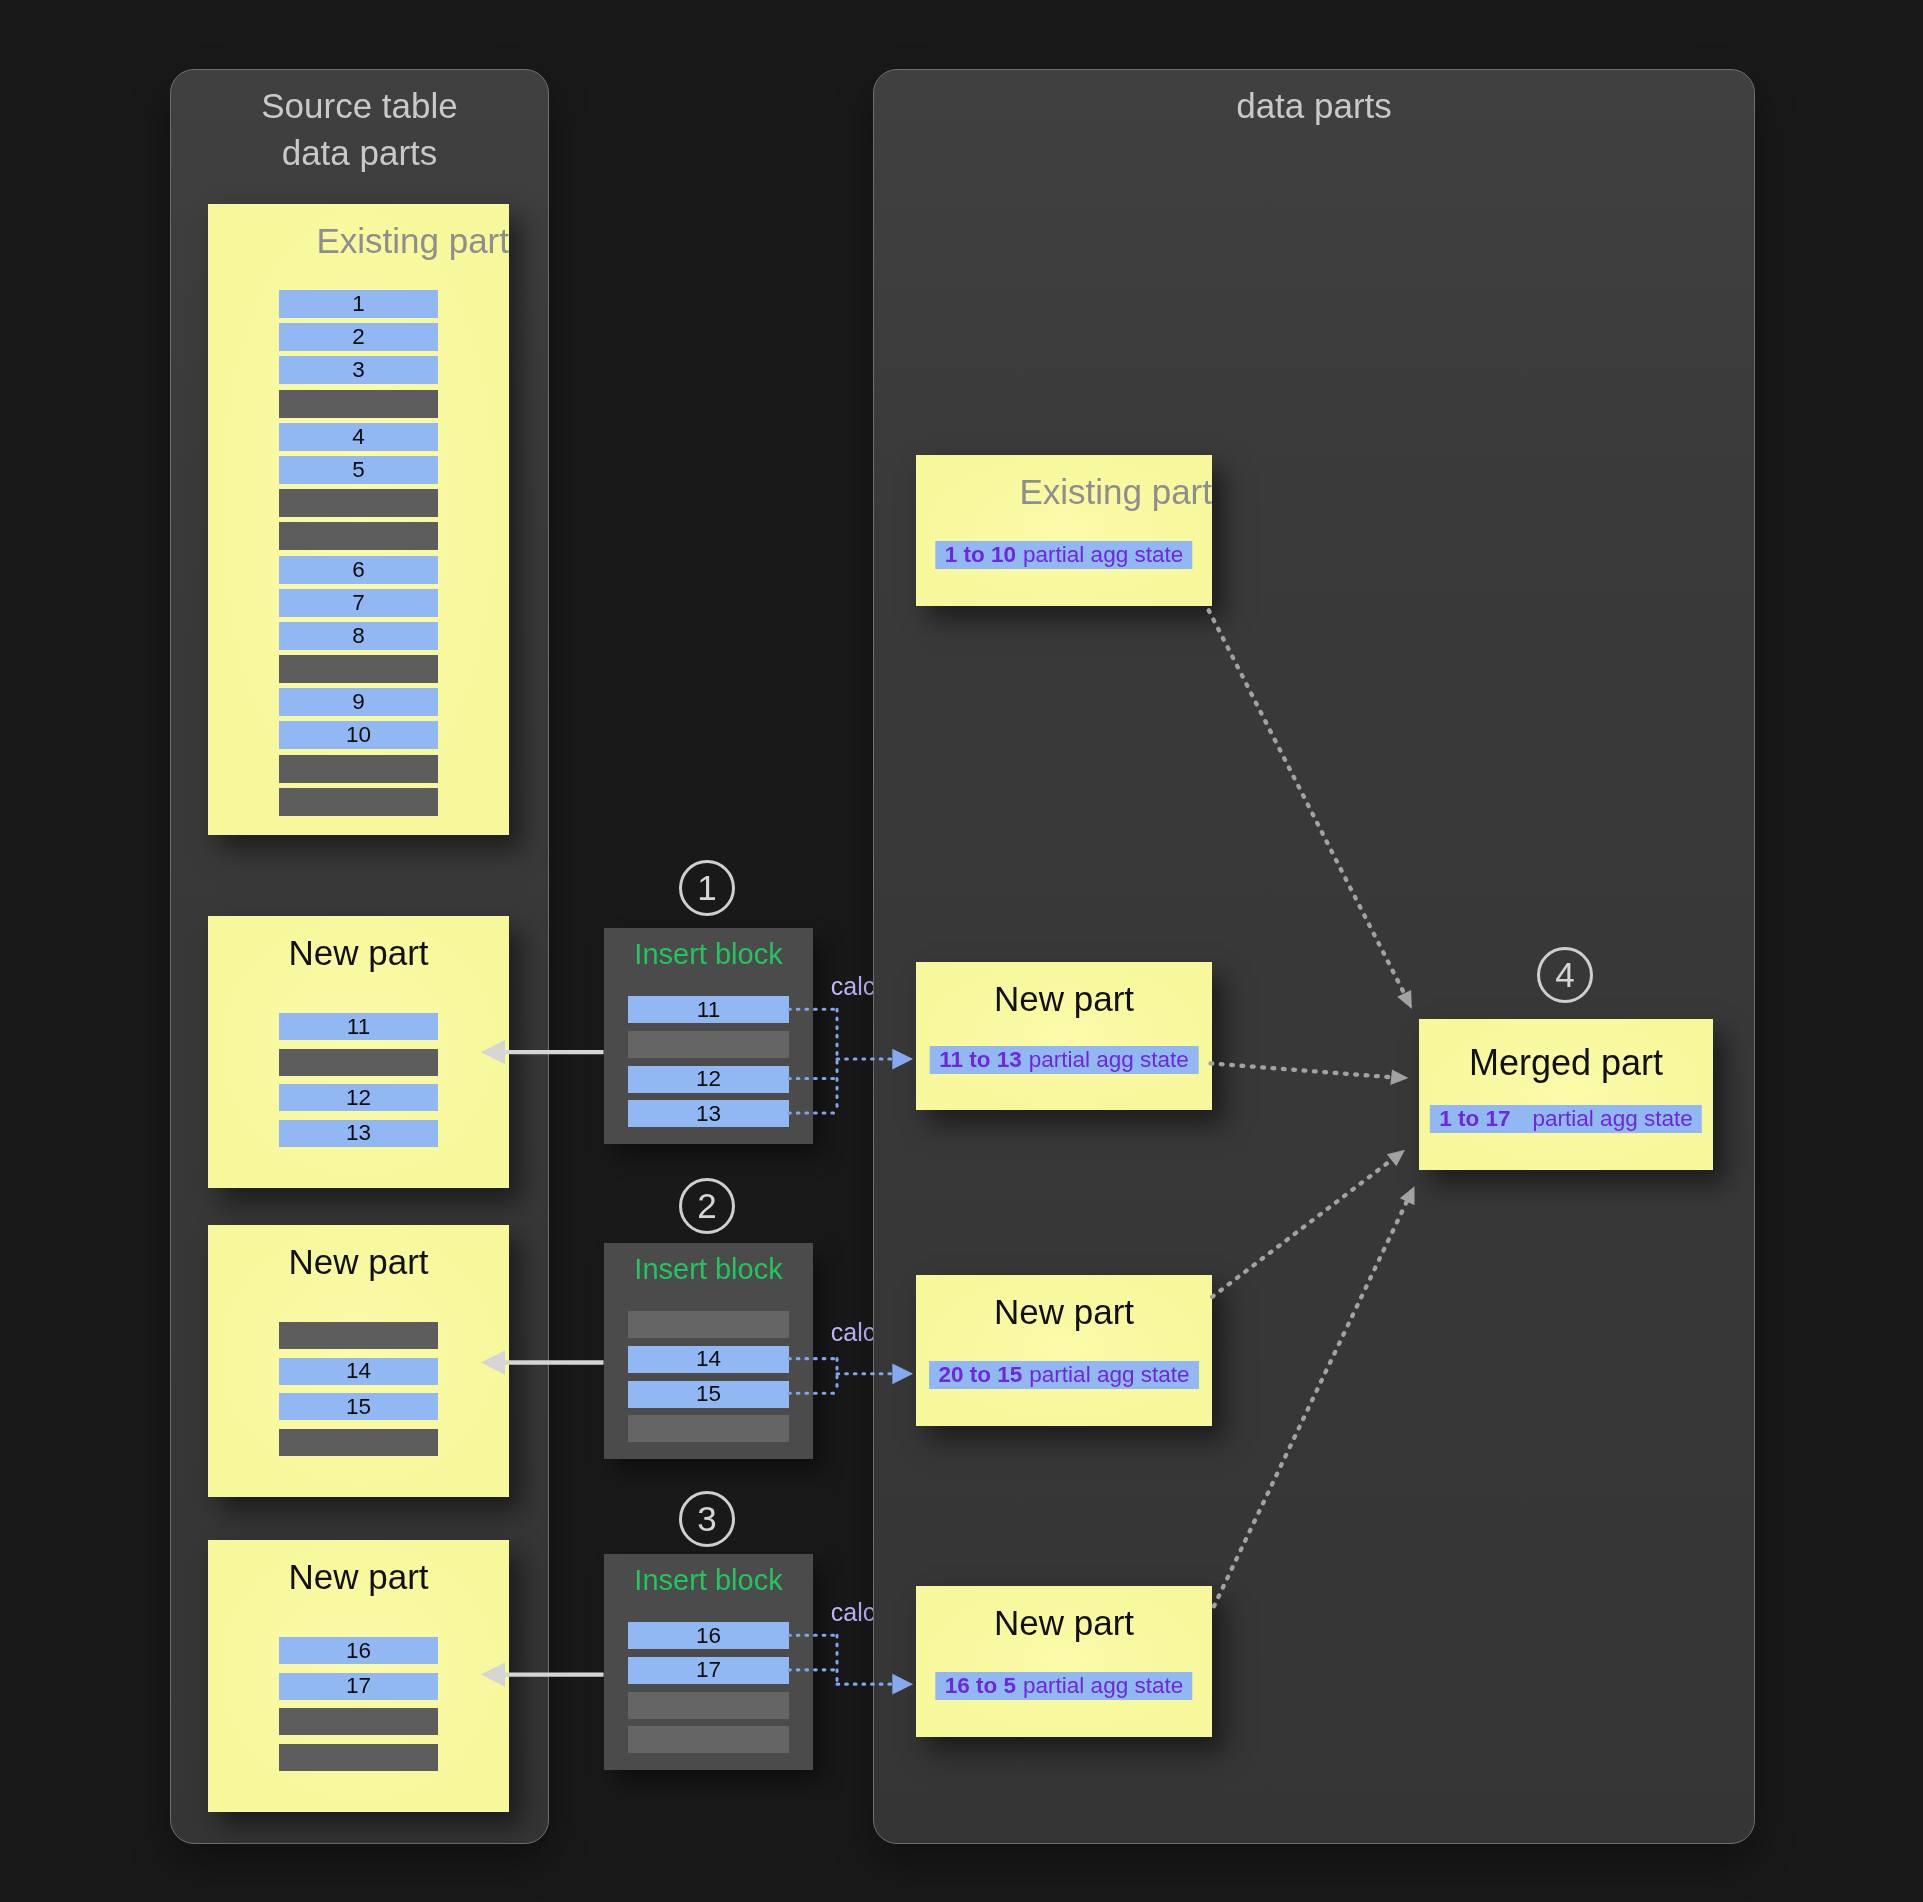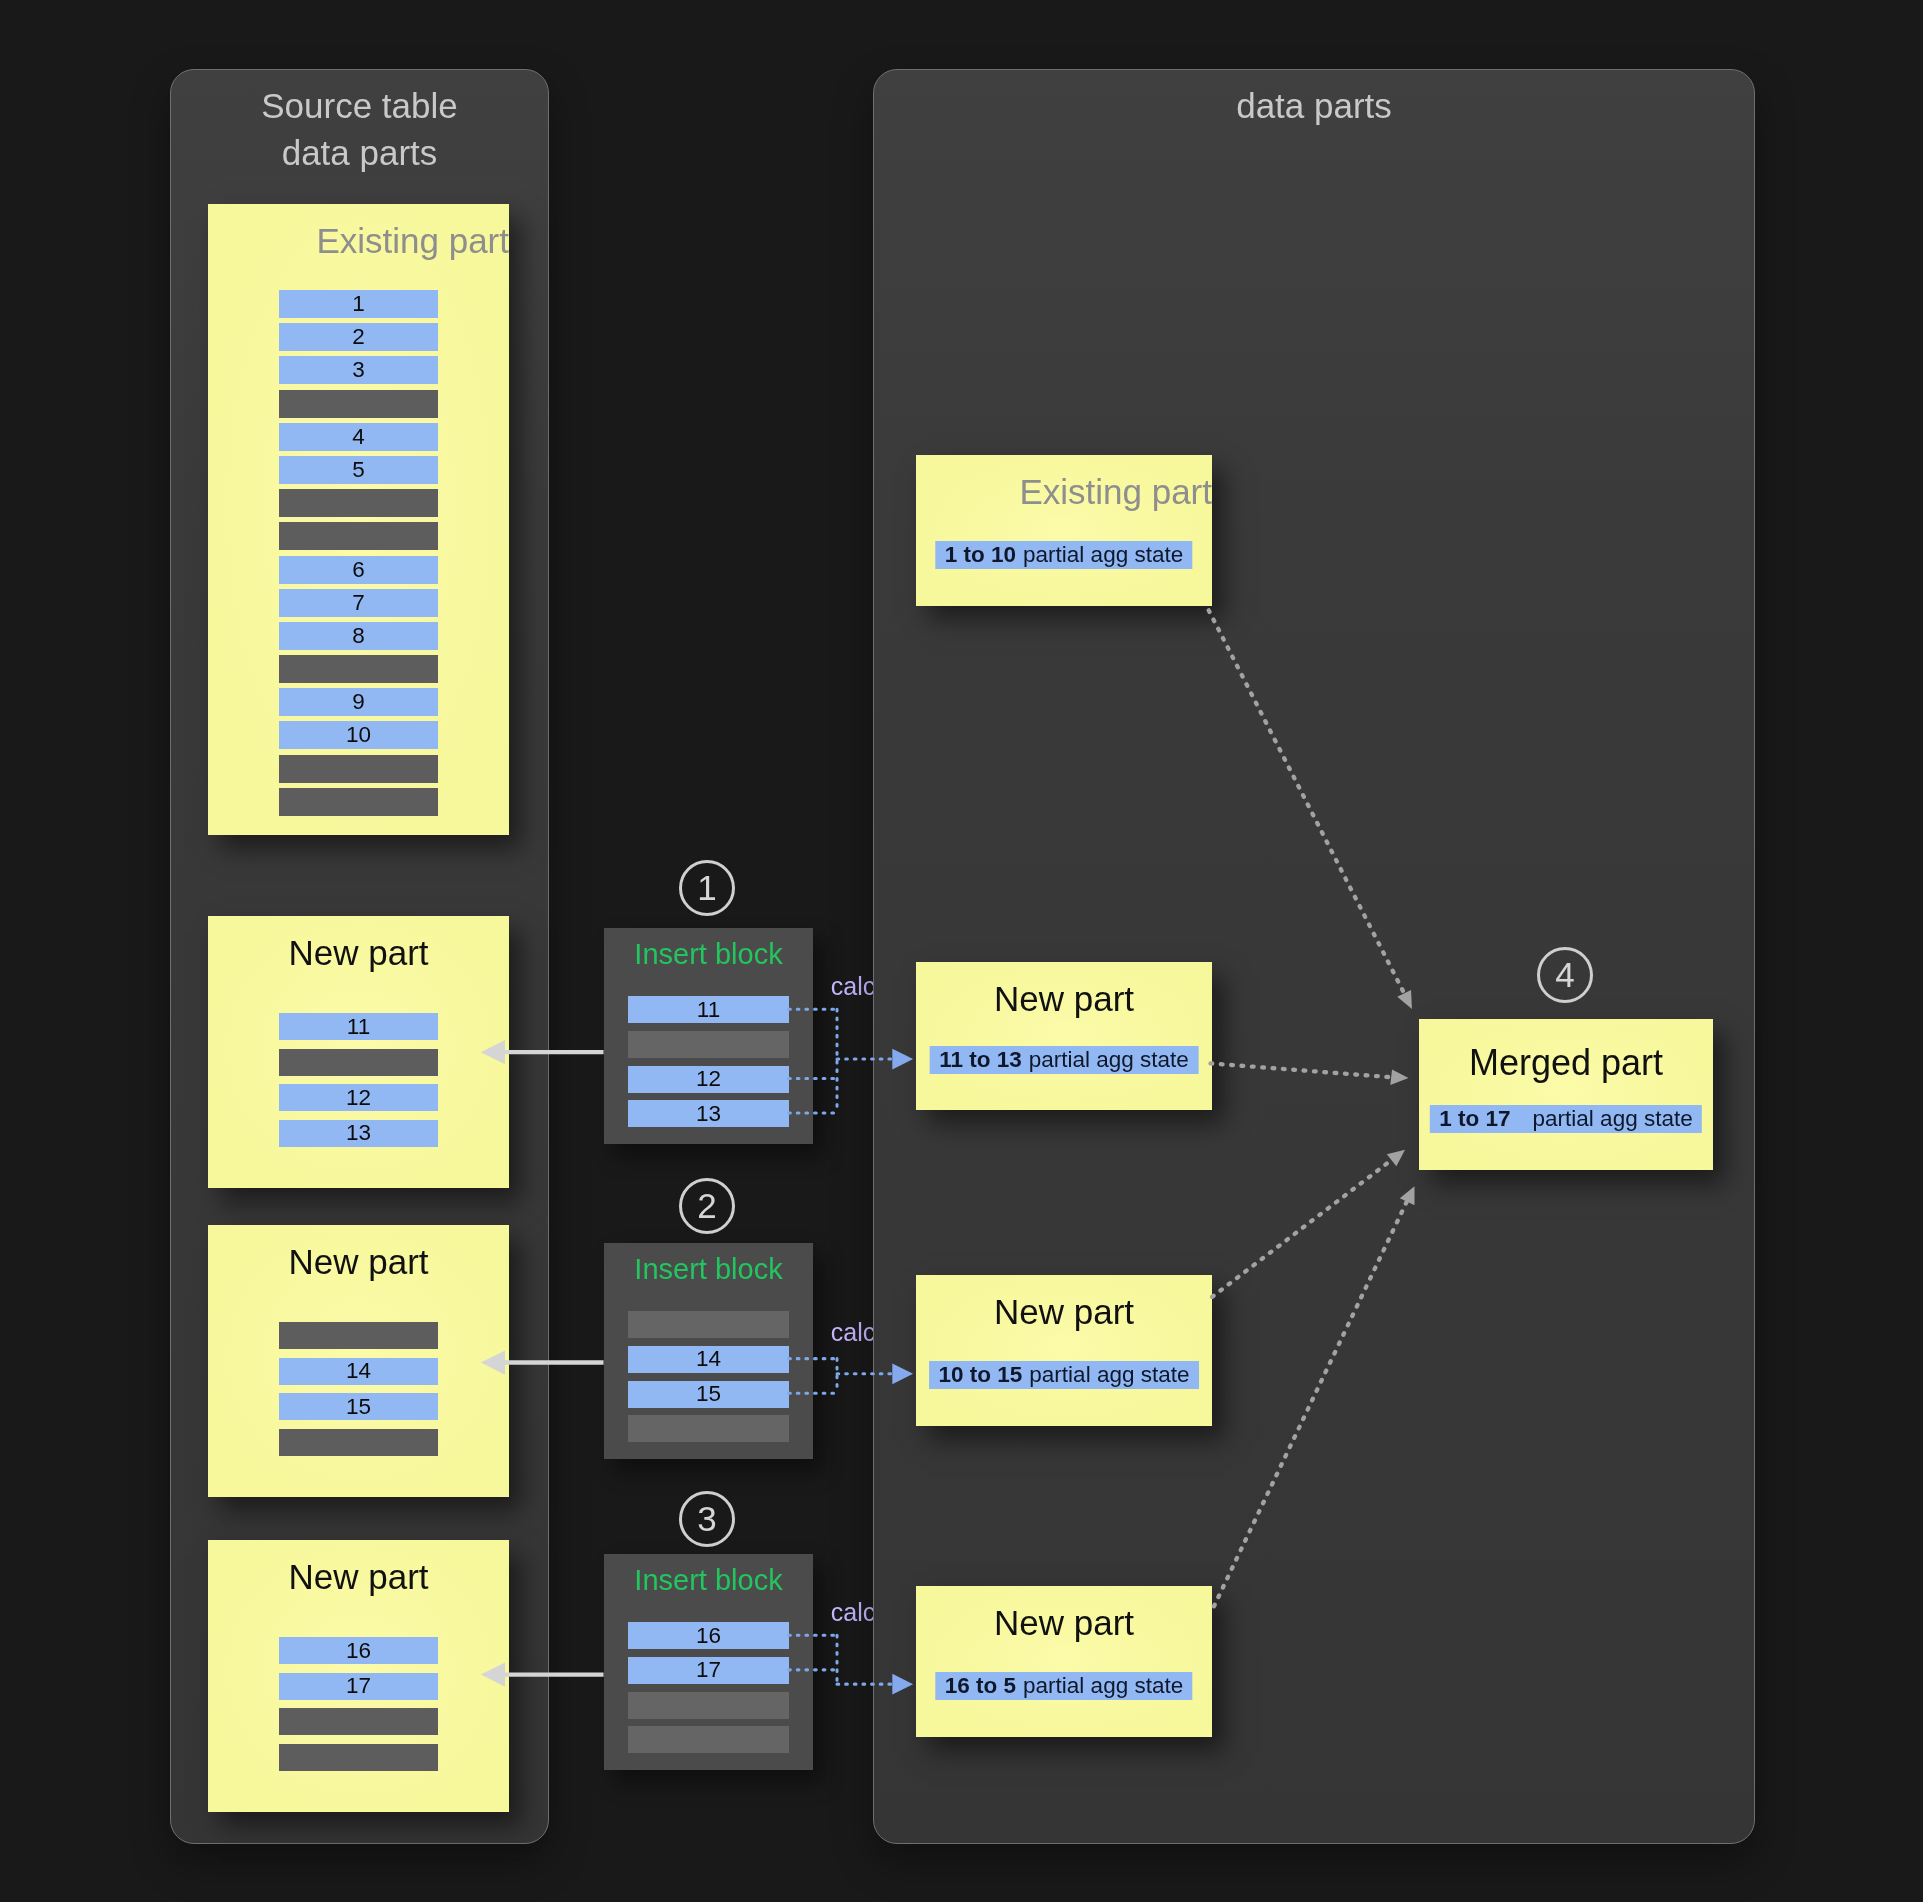--- a/index.html
+++ b/index.html
@@ -31,21 +31,21 @@
   .rows{position:absolute;}
   .row{display:flex;align-items:center;justify-content:center;}
   .rows-tight .row{height:28px;margin-bottom:5.2px;}
   .rows-part  .row{height:27px;margin-bottom:8.6px;}
   .rows-insert .row{height:27px;margin-bottom:7.8px;}
   .row-data{background:#92b8f3;color:#0c0c0c;font-size:22.5px;}
   .row-empty{background:#5d5d5d;}
   .insert-block .row-empty{background:#656565;}
   .agg{
     position:absolute;left:50%;transform:translateX(-50%);
-    height:28px;padding:0 9.5px;background:#92b8f3;color:#0f172a;
+    height:28px;padding:0 9.5px;background:#92b8f3;color:#6d28d9;
     font-size:22.5px;display:inline-flex;align-items:center;justify-content:center;
     white-space:nowrap;
   }
   .agg b{font-weight:bold;margin-right:7px;}
   .insert-block{
     position:absolute;width:209px;height:216px;background:#4b4b4b;
     box-shadow:10.4px 12px 21px rgba(0,0,0,.45);
   }
   .insert-title{
     position:absolute;top:10.4px;left:0;right:0;text-align:center;
@@ -191,21 +191,21 @@
       <div class="part-title">New part</div>
       <div class="agg" style="top:84px;">
         <b>11 to 13</b>
           <span>partial agg state</span>
       </div>
     </div>
 
     <div class="part" style="left:42px;top:1205px;width:296px;height:151px;">
       <div class="part-title">New part</div>
       <div class="agg" style="top:86px;">
-        <b>10 to 15</b>
+        <b>20 to 15</b>
           <span>partial agg state</span>
       </div>
     </div>
 
     <div class="part" style="left:42px;top:1516px;width:296px;height:151px;">
       <div class="part-title">New part</div>
       <div class="agg" style="top:86px;">
         <b>16 to 5</b>
           <span>partial agg state</span>
       </div>

